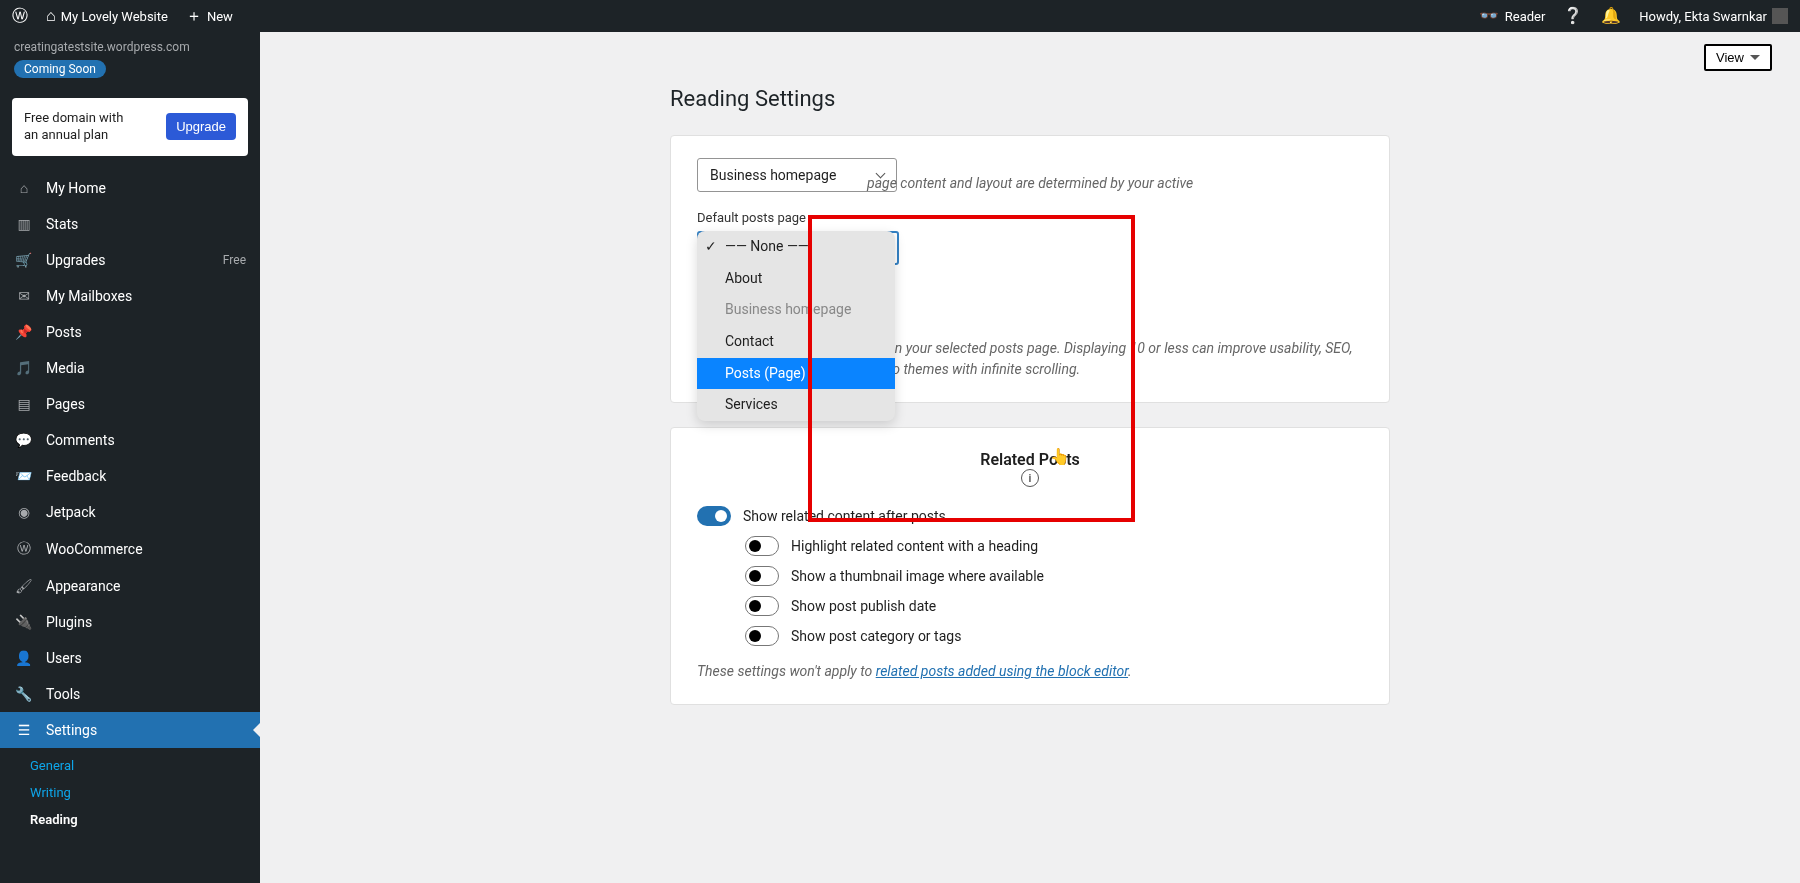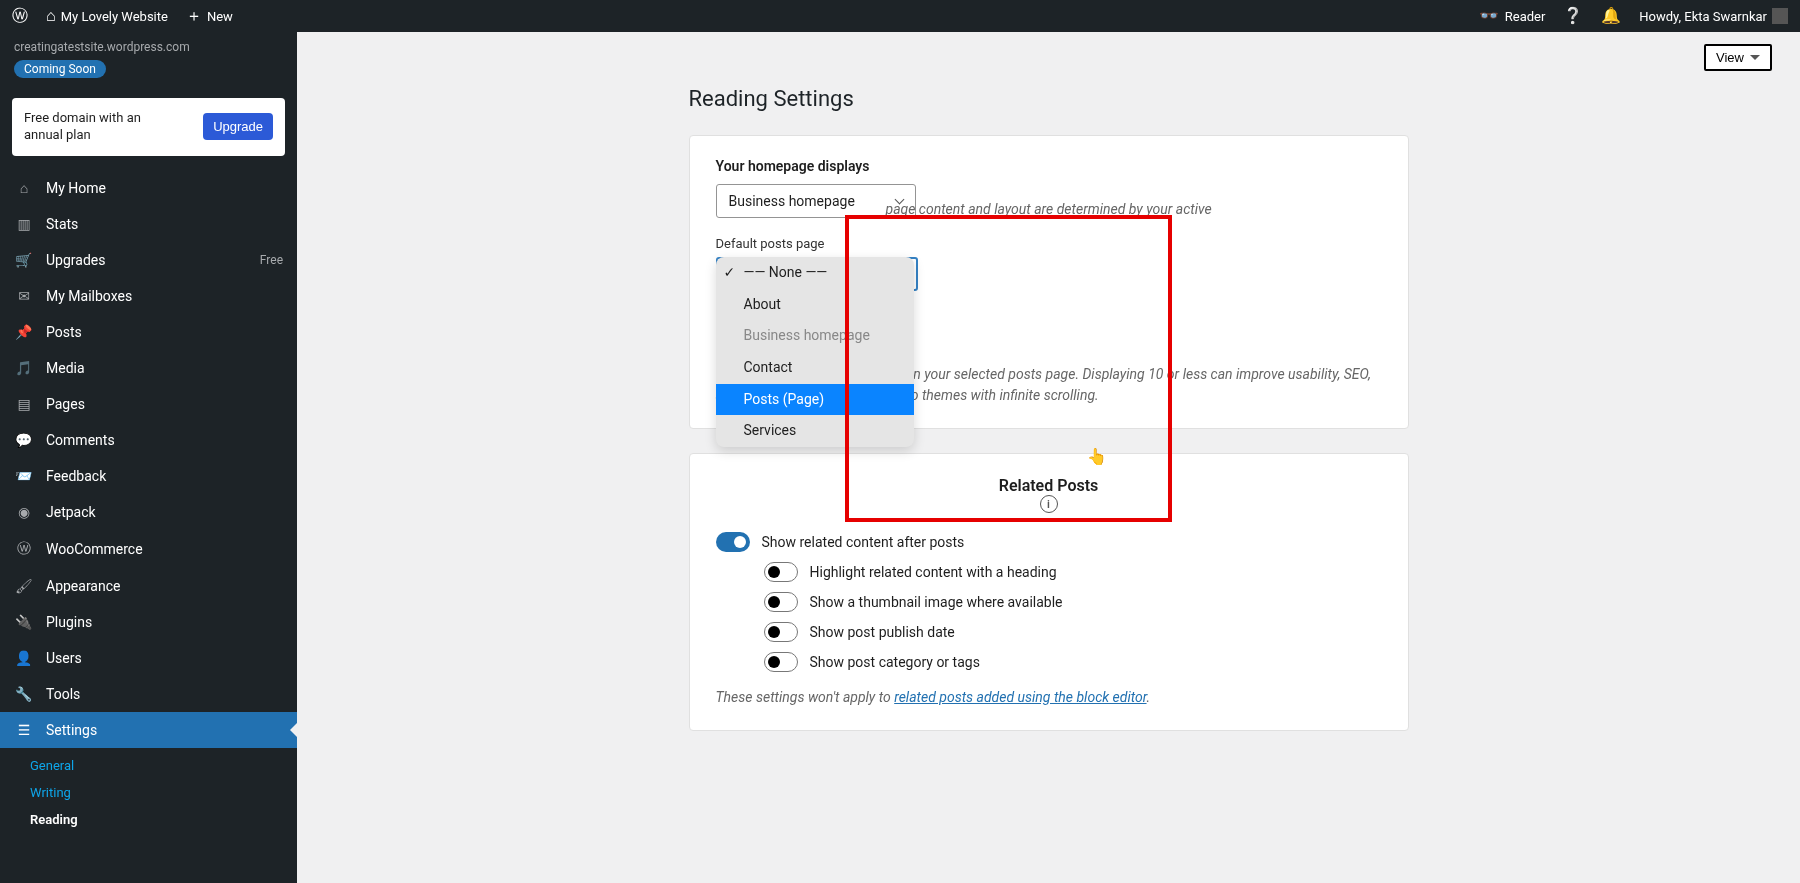--- a/index.html
+++ b/index.html
@@ -6,21 +6,21 @@
 body { font-family: -apple-system, BlinkMacSystemFont, "Segoe UI", Roboto, sans-serif; background: #f0f0f1; color: #1e1e1e; width: 1800px; height: 883px; overflow: hidden; }
 
 .adminbar { height: 32px; background: #1d2327; color: #fff; display: flex; align-items: center; padding: 0 12px; font-size: 13px; }
 .adminbar-left { display: flex; align-items: center; gap: 18px; }
 .adminbar-right { margin-left: auto; display: flex; align-items: center; gap: 18px; }
 .adminbar a { color: #fff; text-decoration: none; display: flex; align-items: center; gap: 5px; }
 .ab-icon { font-size: 16px; line-height: 1; }
 .ab-avatar { width: 16px; height: 16px; background: #555; display: inline-block; }
 
 .layout { display: flex; height: calc(100% - 32px); }
-.sidebar { width: 297px; background: #1d2327; color: #fff; font-size: 14px; overflow-y: auto; }
+.sidebar { width: 260px; background: #1d2327; color: #fff; font-size: 14px; overflow-y: auto; }
 .site-block { padding: 8px 14px 12px; }
 .site-url { color: #a7aaad; font-size: 12px; }
 .site-badge { display: inline-block; margin-top: 6px; background: #2271b1; color: #fff; font-size: 12px; padding: 2px 10px; border-radius: 12px; }
 .domain-box { background: #fff; margin: 8px 12px 14px; padding: 12px; border-radius: 4px; display: flex; justify-content: space-between; align-items: center; gap: 10px; }
 .domain-txt { color: #1e1e1e; font-size: 13px; line-height: 1.3; }
 .upgrade-btn { background: #2c5ad7; color: #fff; font-size: 13px; padding: 6px 10px; border: none; border-radius: 4px; cursor: pointer; margin-left: 28px; }
 .menu { list-style: none; }
 .menu li { display: flex; align-items: center; padding: 10px 14px; gap: 12px; cursor: pointer; }
 .menu li .icon { width: 20px; text-align: center; color: #a7aaad; }
 .menu li.active { background: #2271b1; position: relative; }
@@ -194,21 +194,20 @@
     <button class="view-btn">
         <span>View</span>
         <span class="chev-down"></span>
       </button>
 
     <div class="content">
       <h1 class="page-title">Reading Settings</h1>
 
       <div class="panel">
 
-        <div class="label">Your homepage displays</div>
         <div class="select-btn" style="width:200px;">
           <span>Business homepage</span>
           <span class="chev"></span>
         </div>
 
         <div class="label-light" style="margin-top:18px;">Default posts page</div>
 
         <div class="dd-wrap">
           <div class="dd-selected">
             <span>— None —</span>

